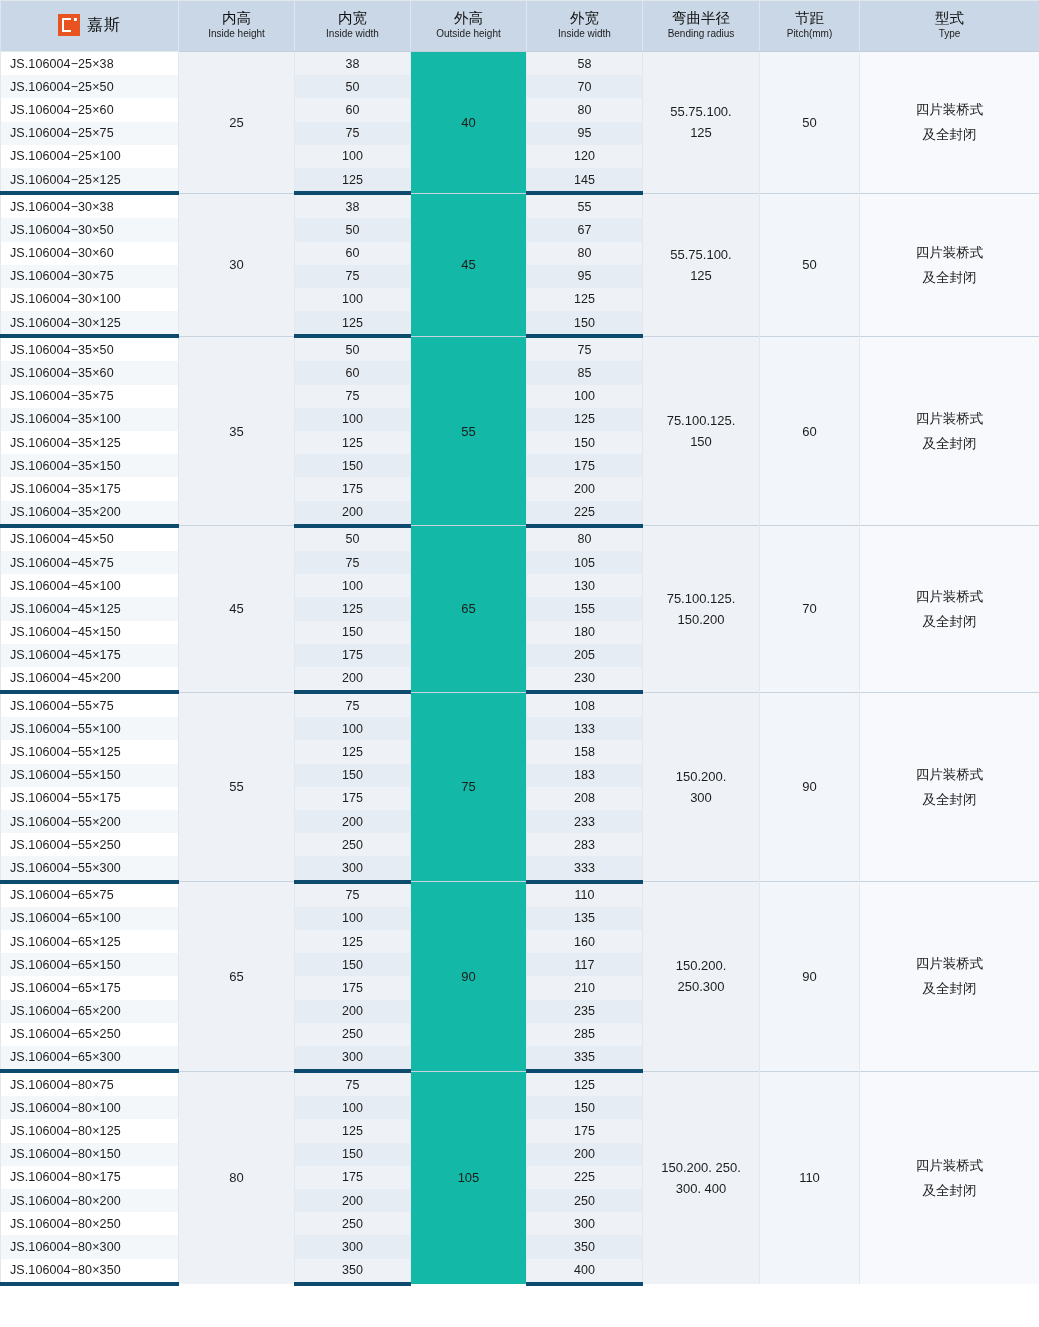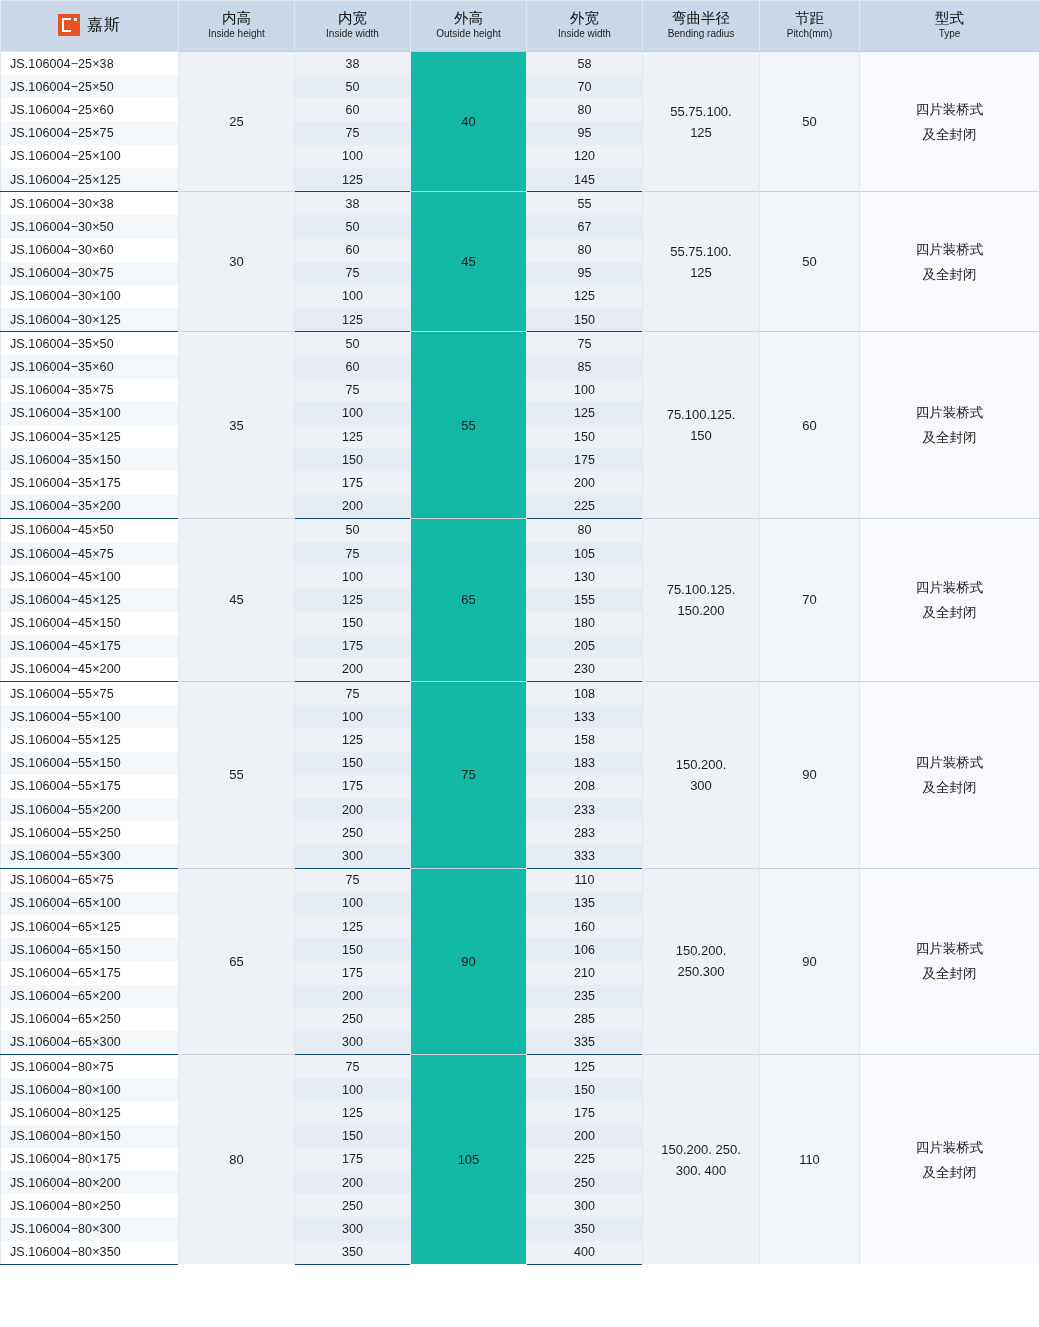--- a/index.html
+++ b/index.html
@@ -132,21 +132,21 @@
     background:#f7f9fc;
     font-size:13.5px;
     line-height:25px;
     white-space:normal;
   }
   tbody td.pitch{
     background:#f2f5f9;
     font-size:13px;
   }
   tr.group-top td{border-top:1px solid #c9d3de;}
-  tr.group-last td{border-bottom:1px solid #0c4a6e;}
+  tr.group-last td{border-bottom:4px solid #0c4a6e;}
   tbody tr:first-child td{border-top:1px solid #c2cedb;}
   .type-line{display:block;}
 </style>
 </head>
 <body>
 
 <div id="sheet">
   <table>
     <colgroup>
       <col class="c0">
@@ -449,21 +449,21 @@
           <td class="num">135</td>
         </tr>
         <tr>
           <td class="model">JS.106004−65×125</td>
           <td class="num">125</td>
           <td class="num">160</td>
         </tr>
         <tr class="alt">
           <td class="model">JS.106004−65×150</td>
           <td class="num">150</td>
-          <td class="num">106</td>
+          <td class="num">117</td>
         </tr>
         <tr>
           <td class="model">JS.106004−65×175</td>
           <td class="num">175</td>
           <td class="num">210</td>
         </tr>
         <tr class="alt">
           <td class="model">JS.106004−65×200</td>
           <td class="num">200</td>
           <td class="num">235</td>

